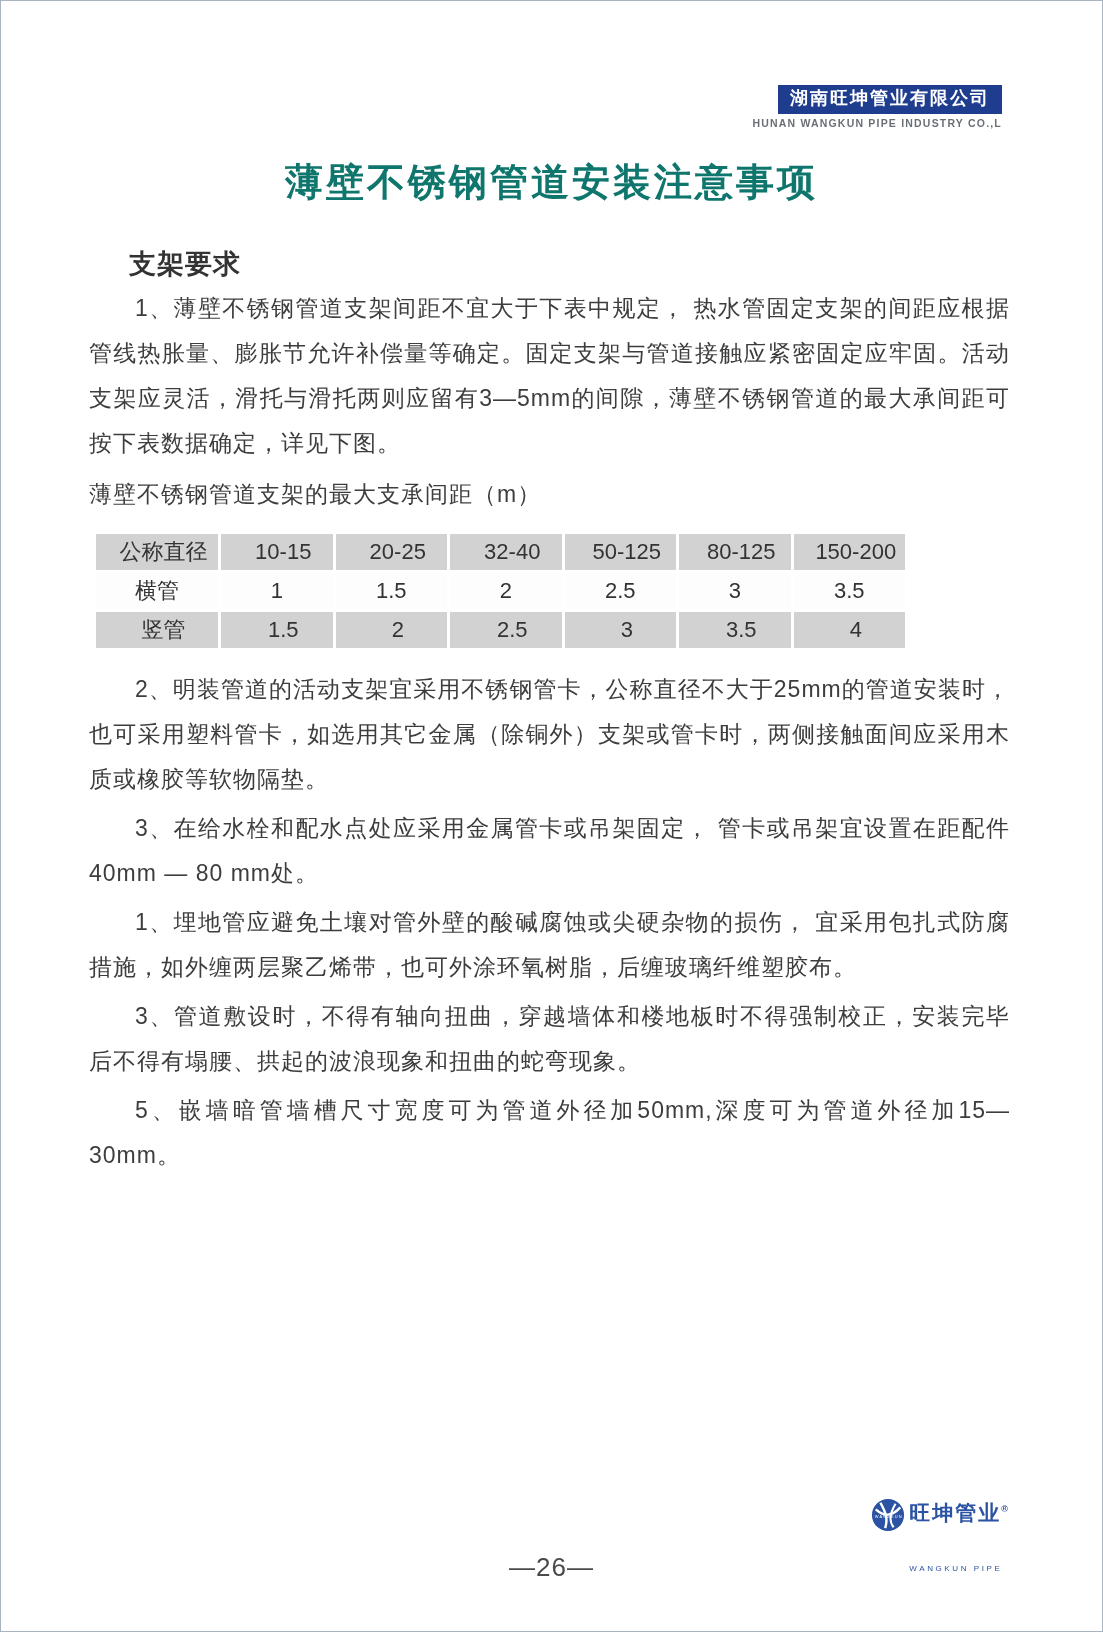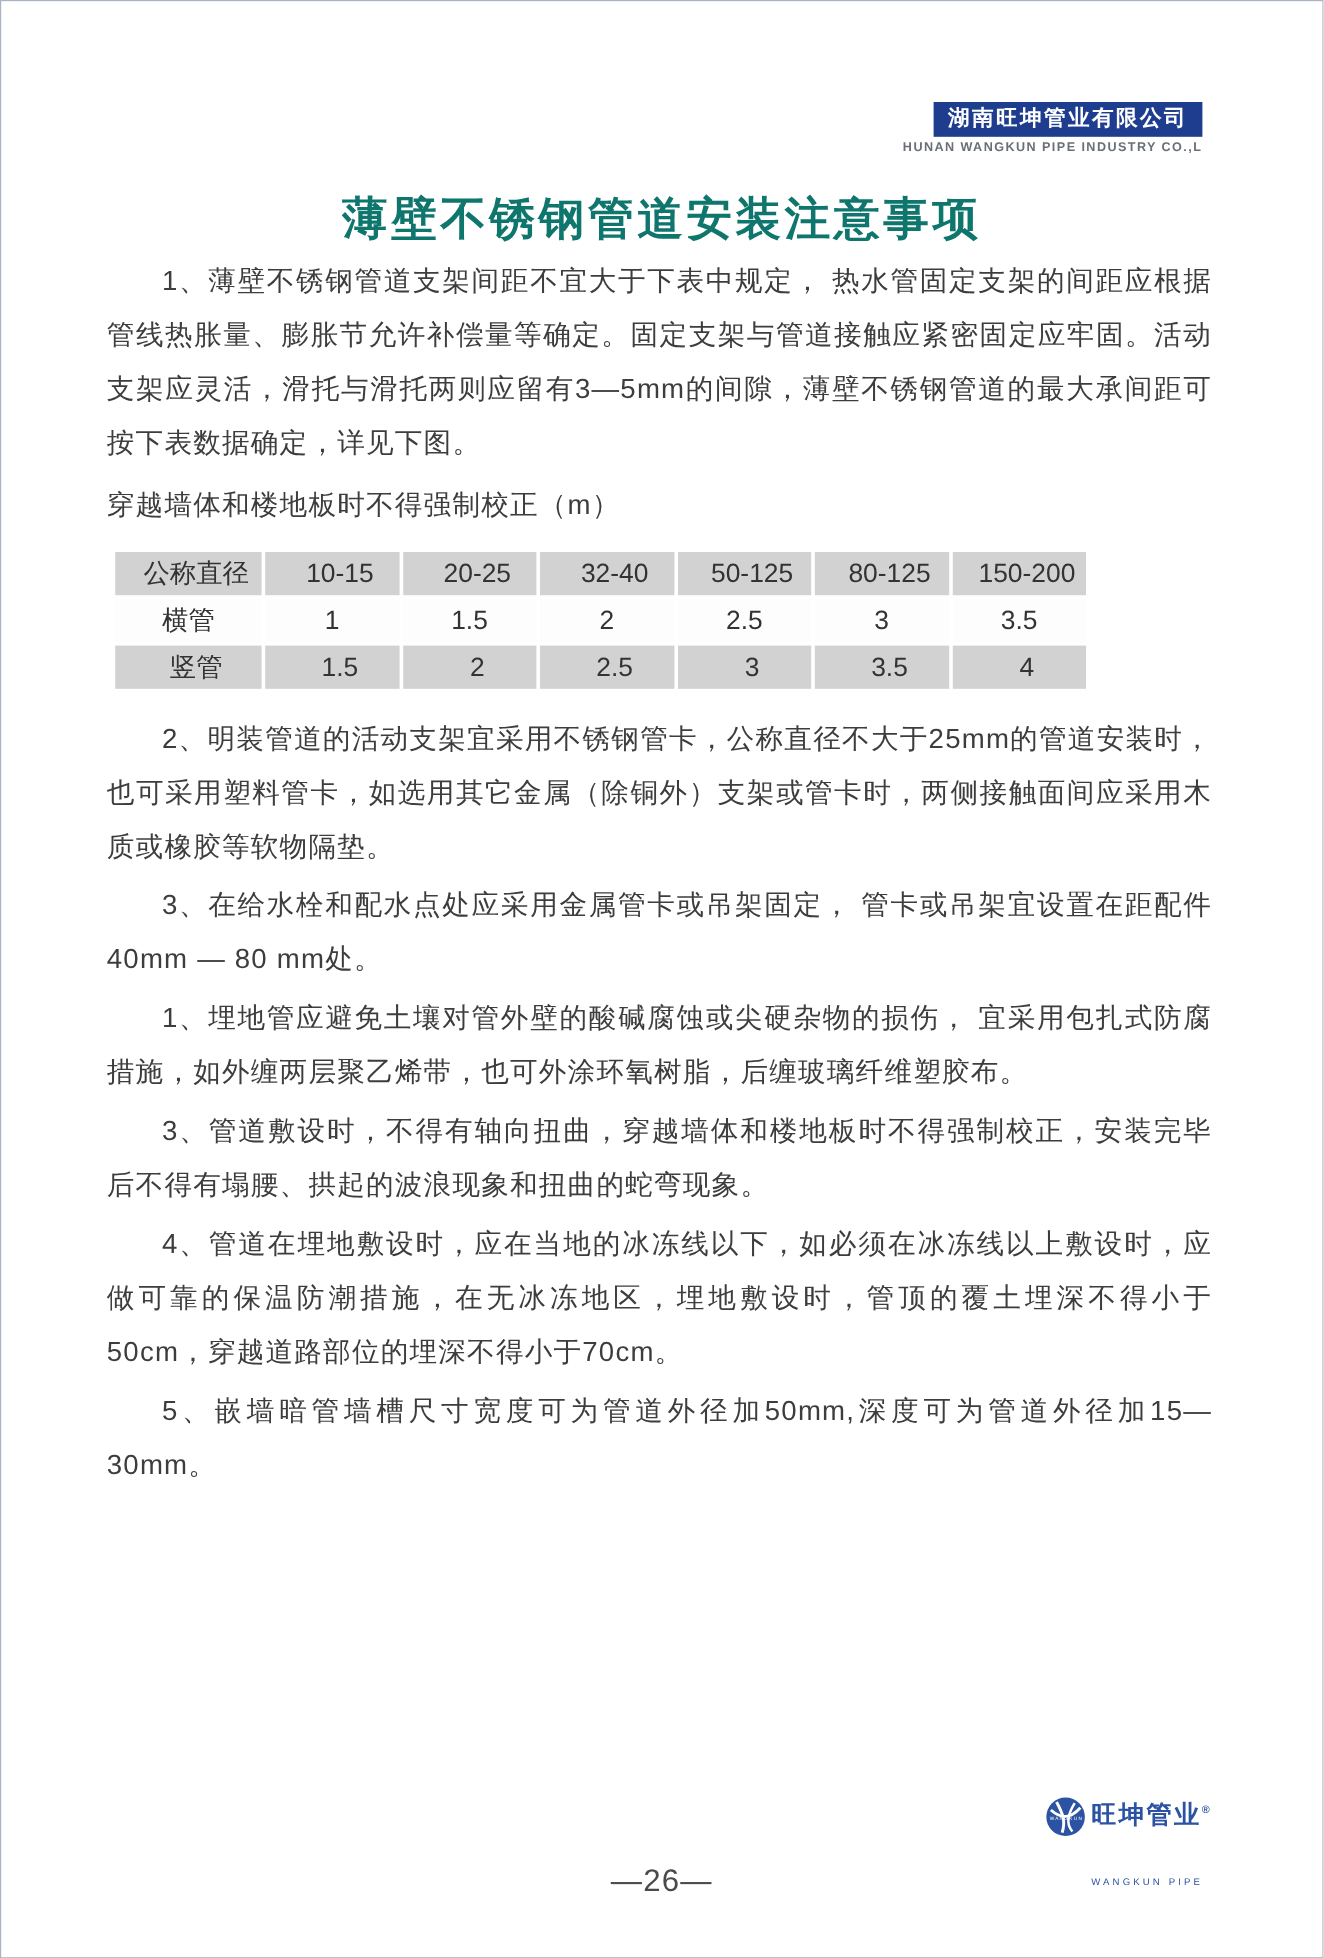--- a/index.html
+++ b/index.html
@@ -143,24 +143,25 @@
 
   <div class="header">
     <div class="badge">湖南旺坤管业有限公司</div>
     <div class="header-en">HUNAN WANGKUN PIPE INDUSTRY CO.,L</div>
   </div>
 
   <h1 class="doc-title">薄壁不锈钢管道安装注意事项</h1>
 
   <div class="content">
 
+    <h2 class="section-heading">支架要求</h2>
 
     <p class="body-para">1、薄壁不锈钢管道支架间距不宜大于下表中规定， 热水管固定支架的间距应根据管线热胀量、膨胀节允许补偿量等确定。固定支架与管道接触应紧密固定应牢固。活动支架应灵活，滑托与滑托两则应留有3—5mm的间隙，薄壁不锈钢管道的最大承间距可按下表数据确定，详见下图。</p>
 
-    <p class="table-caption">穿越墙体和楼地板时不得强制校正（m）</p>
+    <p class="table-caption">薄壁不锈钢管道支架的最大支承间距（m）</p>
 
     <table class="spacing-table">
       <colgroup>
         <col class="first">
           <col>
           <col>
           <col>
           <col>
           <col>
           <col>
@@ -195,21 +196,20 @@
         </tr>
       </tbody>
     </table>
 
     <p class="body-para">2、明装管道的活动支架宜采用不锈钢管卡，公称直径不大于25mm的管道安装时，也可采用塑料管卡，如选用其它金属（除铜外）支架或管卡时，两侧接触面间应采用木质或橡胶等软物隔垫。</p>
     <p class="body-para">3、在给水栓和配水点处应采用金属管卡或吊架固定， 管卡或吊架宜设置在距配件40mm — 80 mm处。</p>
 
 
     <p class="body-para">1、埋地管应避免土壤对管外壁的酸碱腐蚀或尖硬杂物的损伤， 宜采用包扎式防腐措施，如外缠两层聚乙烯带，也可外涂环氧树脂，后缠玻璃纤维塑胶布。</p>
     <p class="body-para">3、管道敷设时，不得有轴向扭曲，穿越墙体和楼地板时不得强制校正，安装完毕后不得有塌腰、拱起的波浪现象和扭曲的蛇弯现象。</p>
-    <p class="body-para">4、管道在埋地敷设时，应在当地的冰冻线以下，如必须在冰冻线以上敷设时，应做可靠的保温防潮措施，在无冰冻地区，埋地敷设时，管顶的覆土埋深不得小于50cm，穿越道路部位的埋深不得小于70cm。</p>
     <p class="body-para">5、嵌墙暗管墙槽尺寸宽度可为管道外径加50mm,深度可为管道外径加15—30mm。</p>
 
   </div>
 
   <div class="footer-pagenum">—26—</div>
 
   <div class="footer-logo">
     <svg class="logo-icon" viewBox="0 0 36 36" xmlns="http://www.w3.org/2000/svg">
       <circle cx="18" cy="18" r="17" fill="#2b52a3"></circle>
       <path d="M5 12 C 14 20, 22 20, 31 10" stroke="#ffffff" stroke-width="2.6" fill="none"></path>

